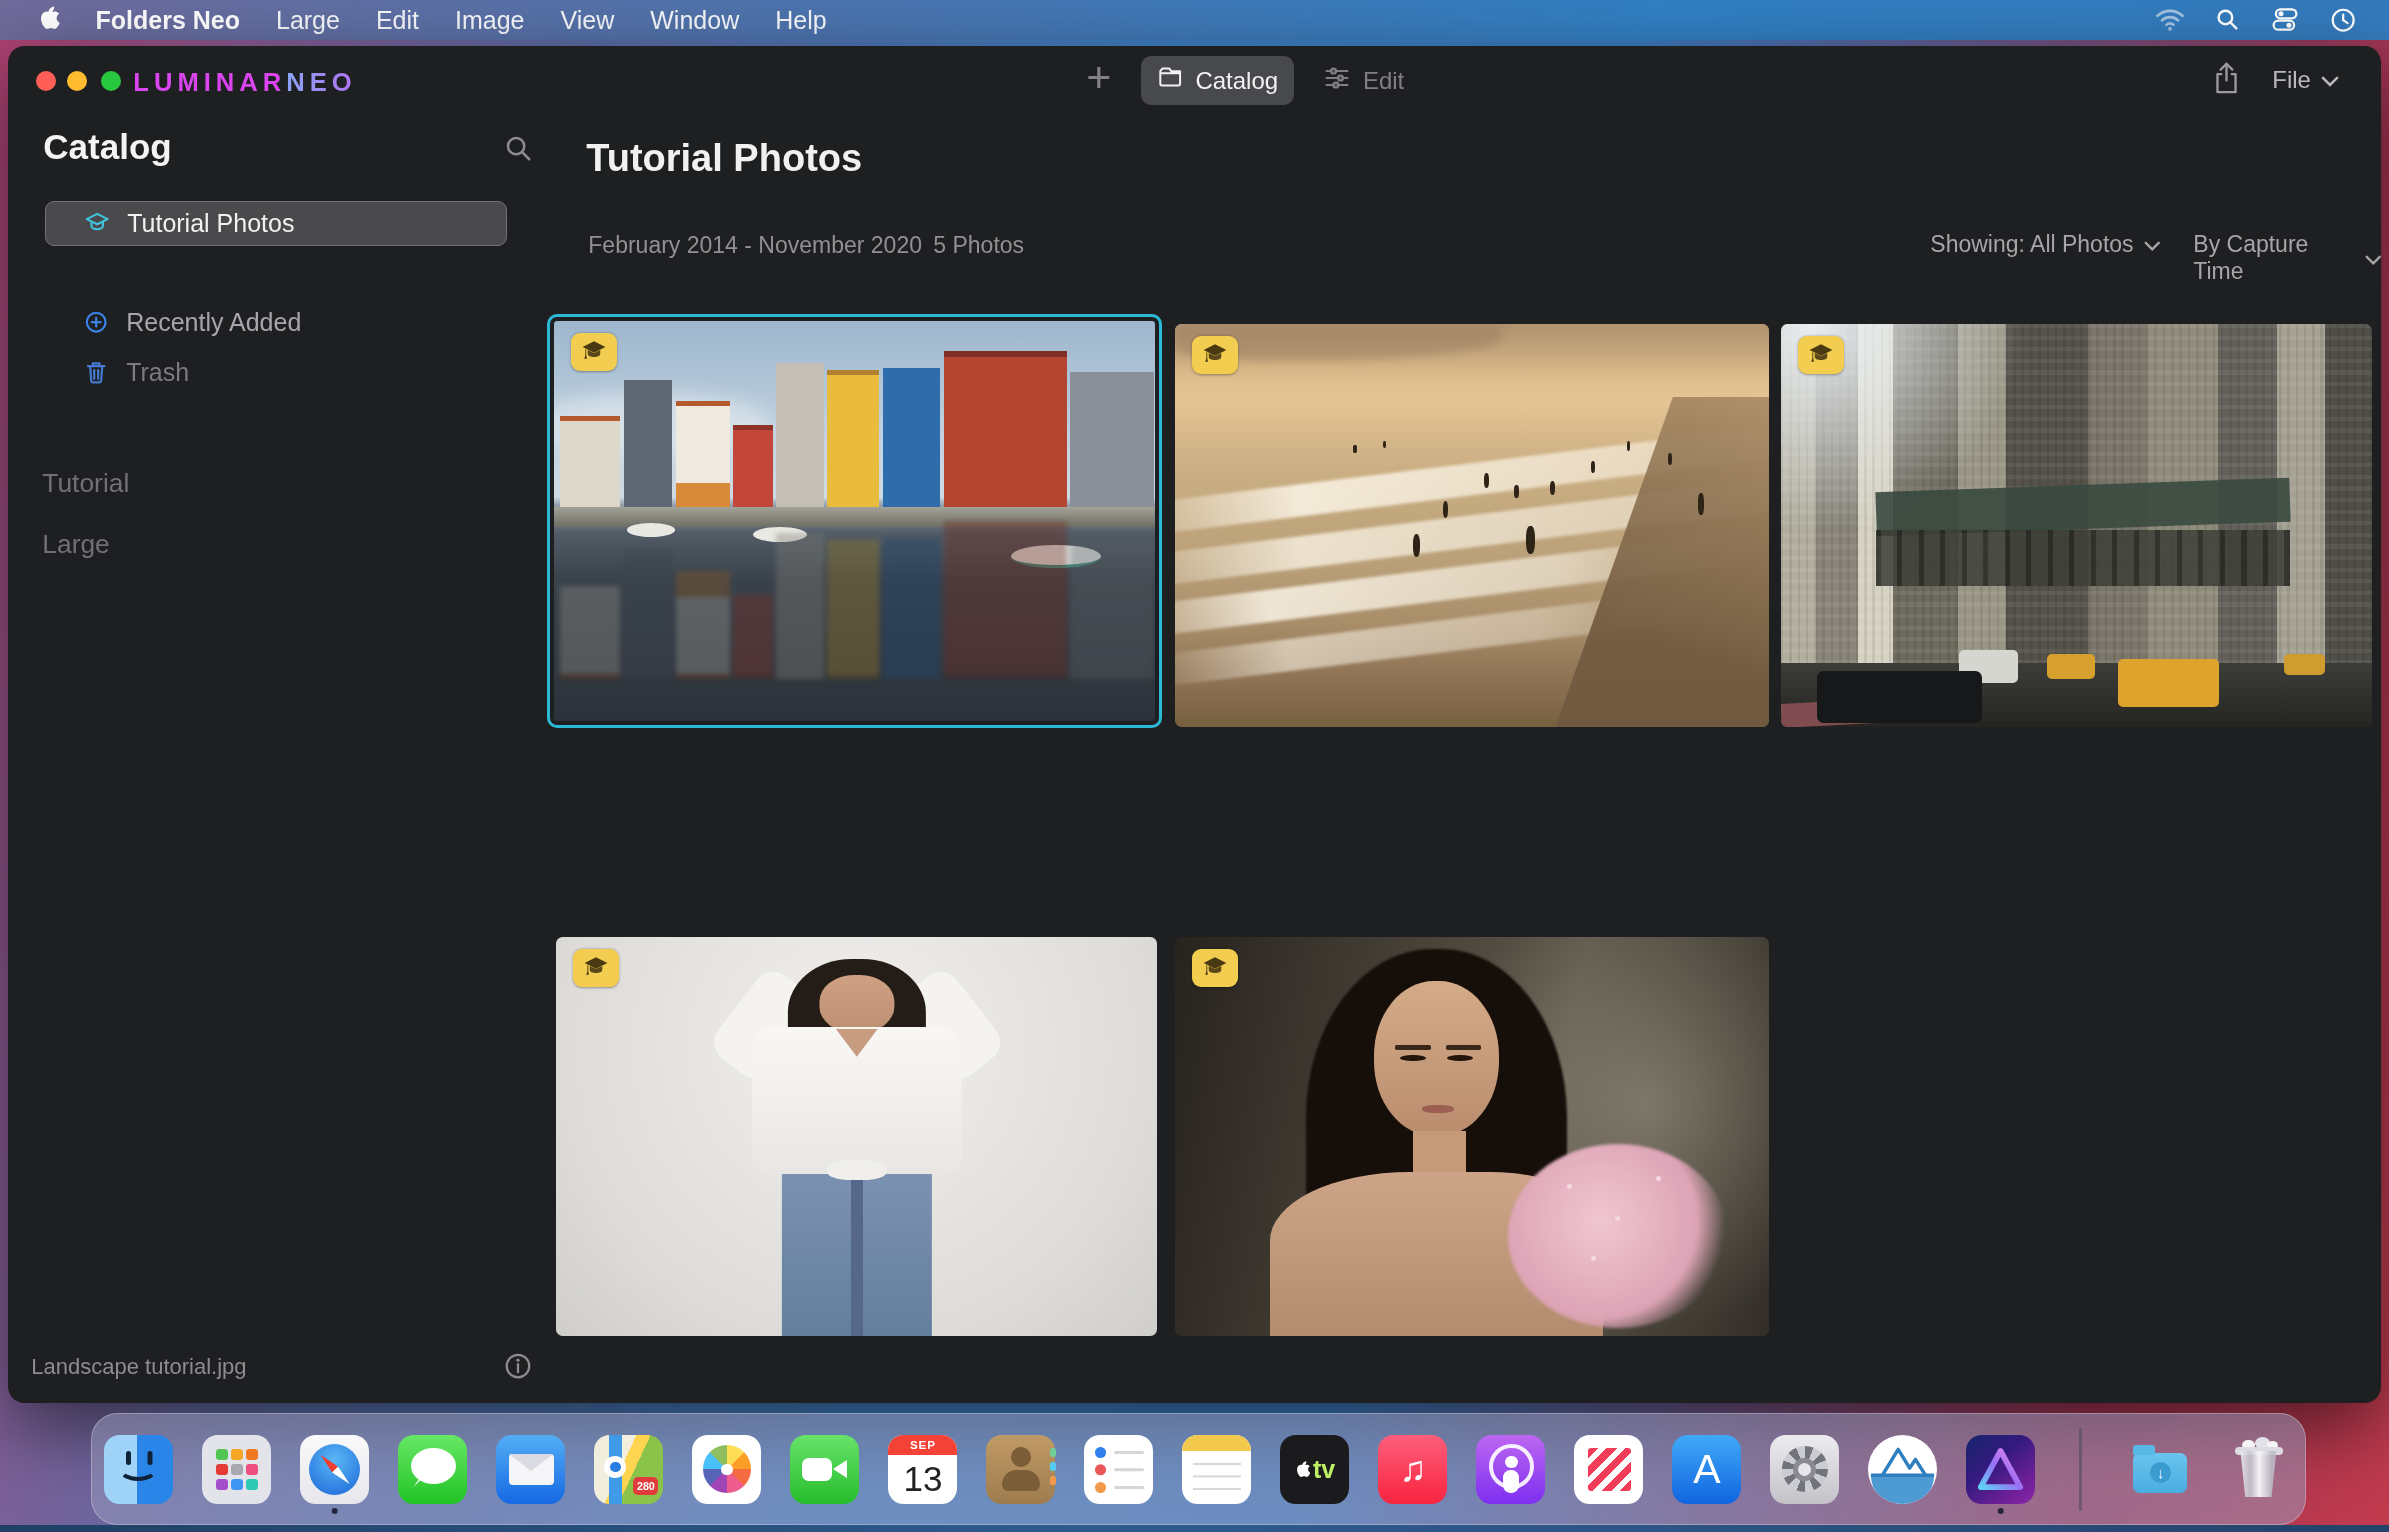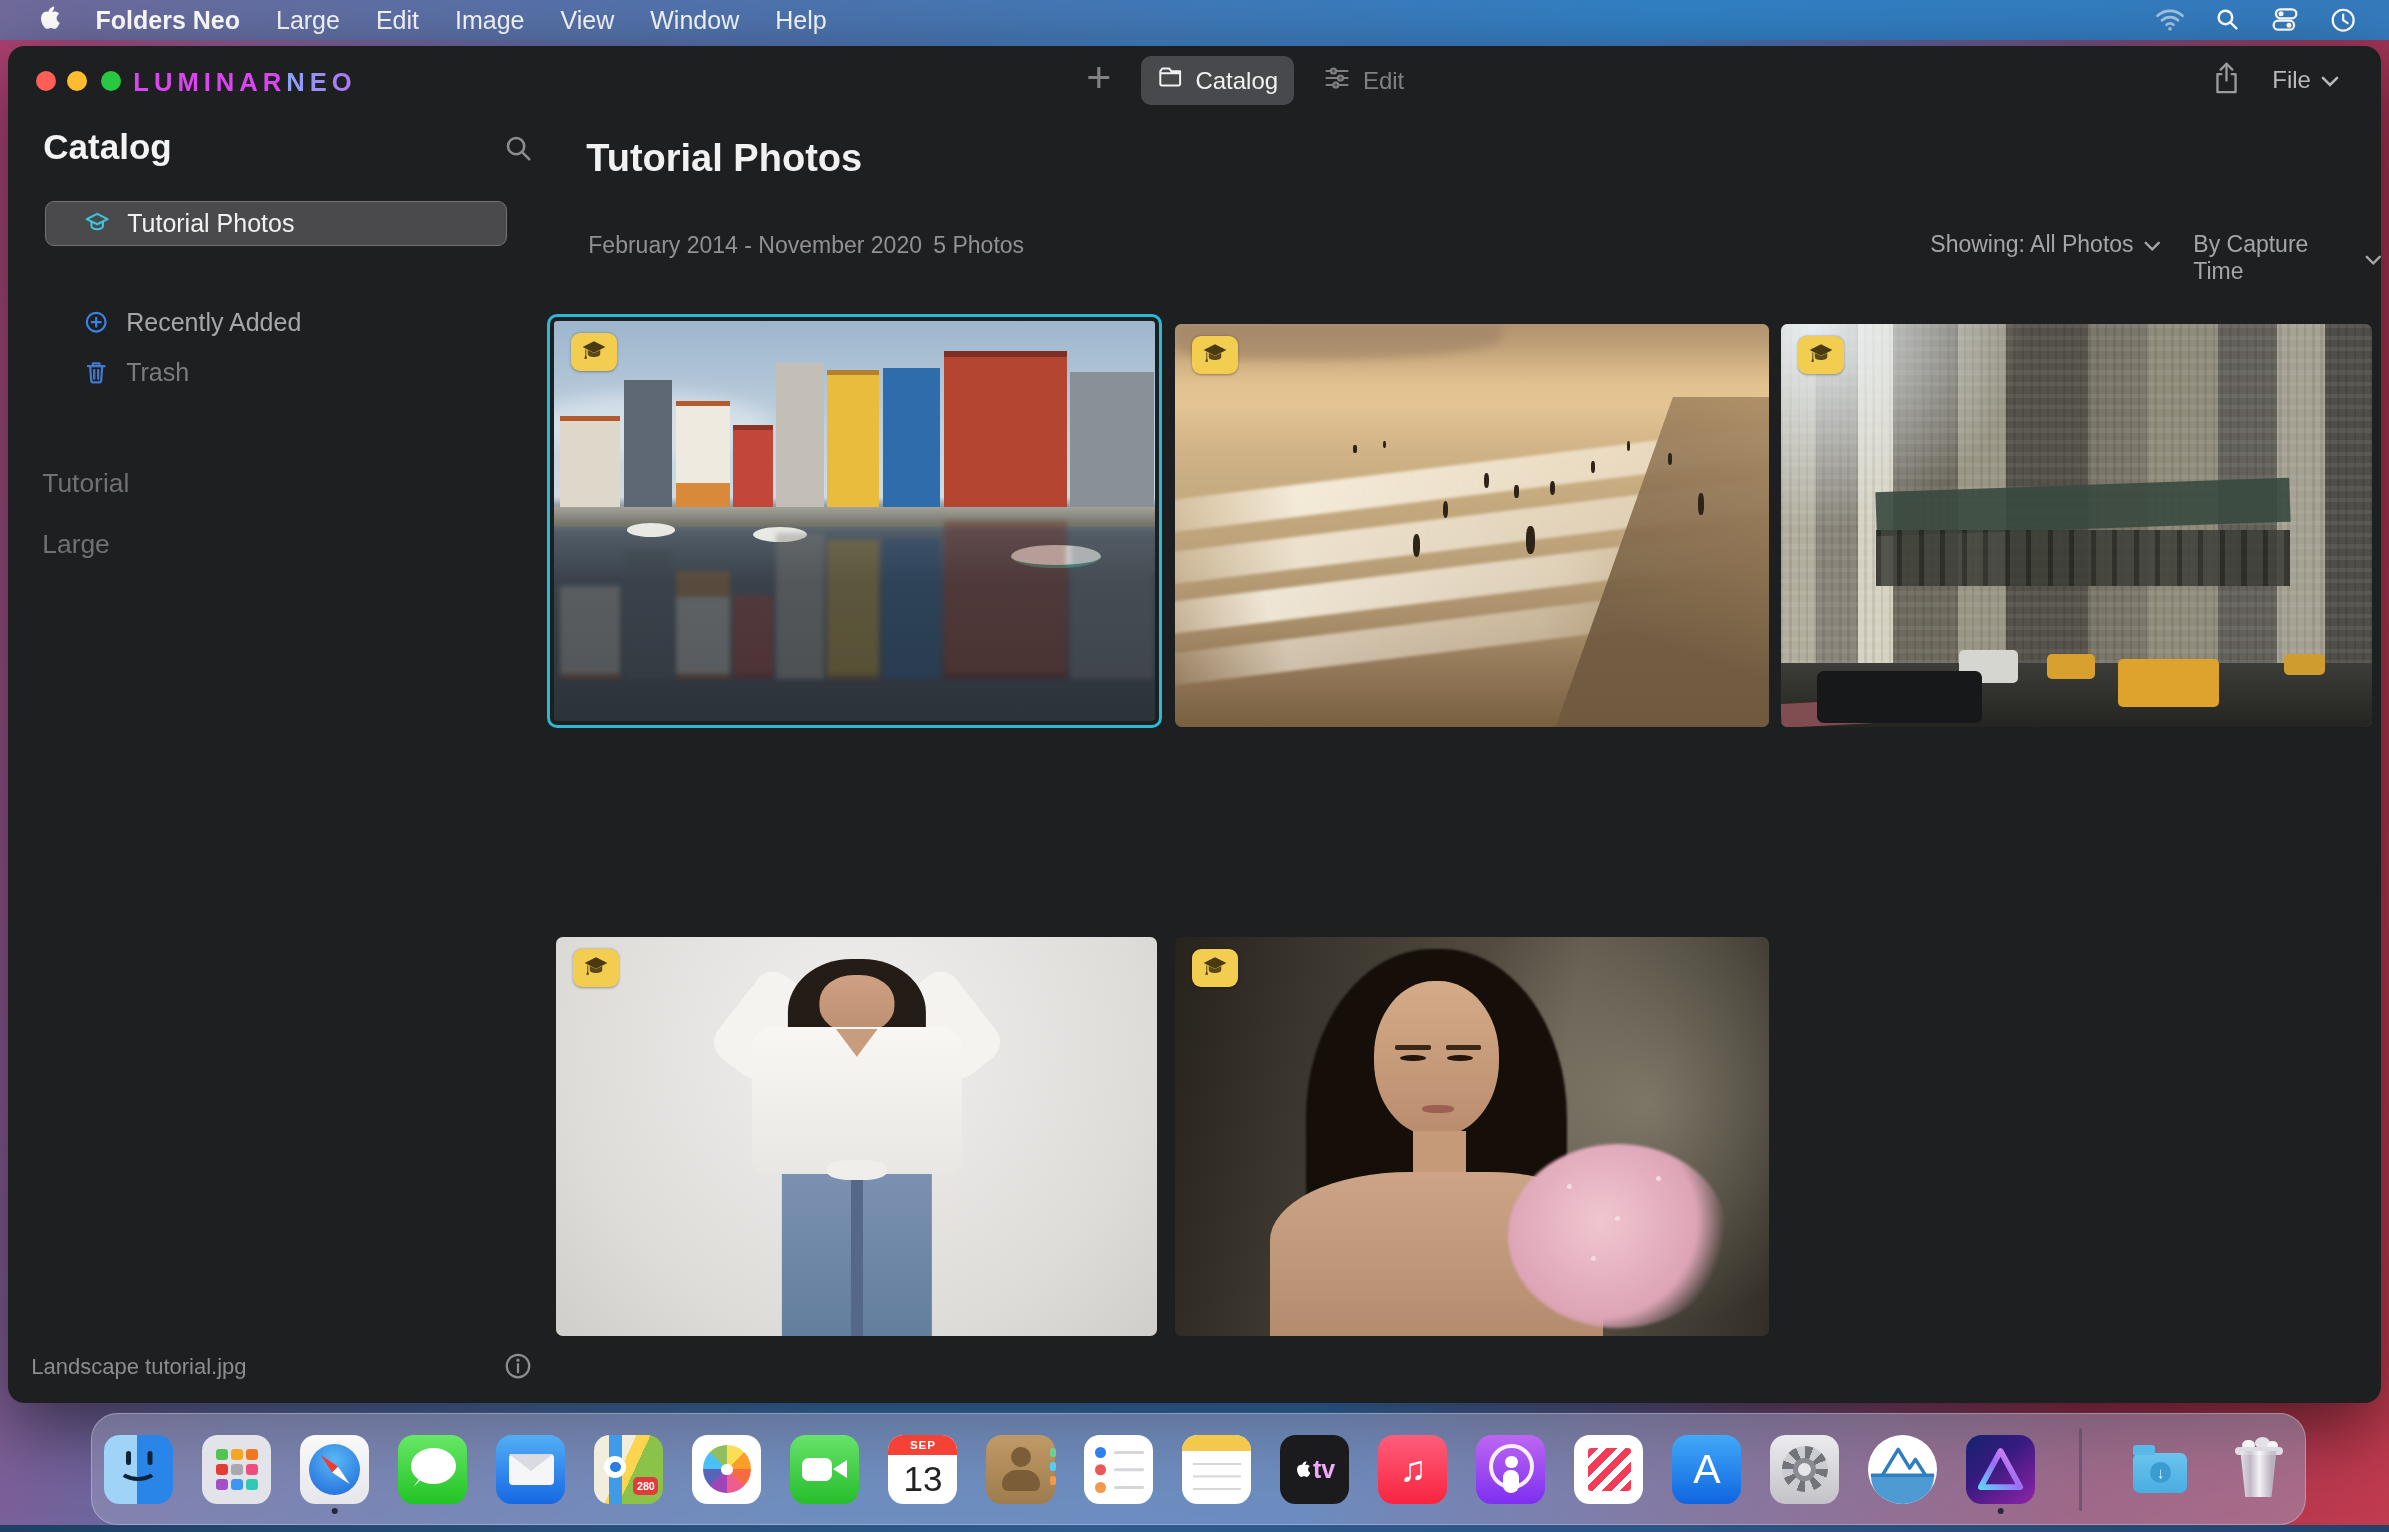--- a/index.html
+++ b/index.html
@@ -187,21 +187,21 @@
   .ic-contacts::before{content:"";position:absolute;left:25px;top:12.4px;width:20px;height:20px;border-radius:50%;background:#7b5d38;}
   .ic-contacts::after{content:"";position:absolute;left:15.7px;top:35px;width:38px;height:21.5px;border-radius:19px 19px 8.3px 8.3px;background:#7b5d38;}
   .c-tabs{right:-0.8px;top:13.2px;width:5.8px;height:9px;background:#6fcf97;border-radius:2.5px;box-shadow:0 14px 0 #56ccf2,0 28px 0 #f2994a;}
   .ic-reminders{background:#fff;}
   .ic-reminders::before{content:"";position:absolute;left:10.7px;top:12.4px;width:10.7px;height:10.7px;border-radius:50%;background:#2f80ed;box-shadow:0 17.3px 0 #eb5757,0 35px 0 #f2994a;}
   .ic-reminders::after{content:"";position:absolute;left:30px;top:16.5px;width:30px;height:3.3px;border-radius:1.7px;background:#d5d5da;box-shadow:0 17.3px 0 #d5d5da,0 35px 0 #d5d5da;}
   .ic-notes{background:#fff;overflow:hidden;}
   .ic-notes::before{content:"";position:absolute;left:0;top:0;width:100%;height:16.5px;background:#f2c94c;}
   .ic-notes::after{content:"";position:absolute;left:10.7px;top:28px;width:48px;height:2.5px;background:#d8d8dc;box-shadow:0 12.4px 0 #d8d8dc,0 25px 0 #d8d8dc;}
   .ic-tv{background:#1b1b1d;display:flex;align-items:center;justify-content:center;gap:3.3px;color:#fff;}
-  .tv-label{position:static;font-size:25px;font-weight:700;color:#f0abfc;}
+  .tv-label{position:static;font-size:25px;font-weight:700;color:#bef264;}
   .ic-music{background:linear-gradient(180deg,#fd5e7b,#f9243f);}
   .ic-music::after{content:"\266B";position:absolute;left:0;top:0;width:100%;height:100%;display:flex;align-items:center;justify-content:center;font-size:36px;color:#fff;}
   .ic-podcasts{background:linear-gradient(180deg,#bd67f2,#7e2ff0);}
   .ic-podcasts::before{content:"";position:absolute;left:12.4px;top:9px;width:45px;height:45px;border-radius:50%;border:4.1px solid rgba(255,255,255,.9);box-sizing:border-box;}
   .pc-head{left:29px;top:21.5px;width:12.4px;height:12.4px;border-radius:50%;background:#fff;}
   .pc-body{left:27px;top:35px;width:15.7px;height:23px;border-radius:7.4px;background:#fff;}
   .ic-news{background:#fff;}
   .ic-news::before{content:"";position:absolute;left:13.2px;top:13.2px;width:43px;height:43px;border-radius:3.3px;
     background:repeating-linear-gradient(135deg,#f43b57 0 7.4px,#fff 7.4px 13.2px);}
   .ic-appstore{background:linear-gradient(180deg,#41a9f8,#1065e0);}

